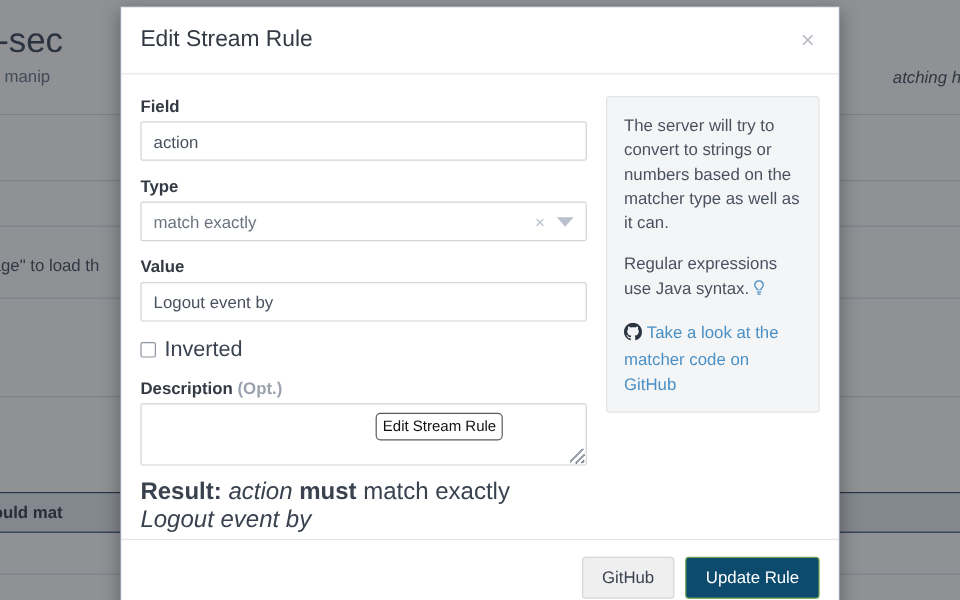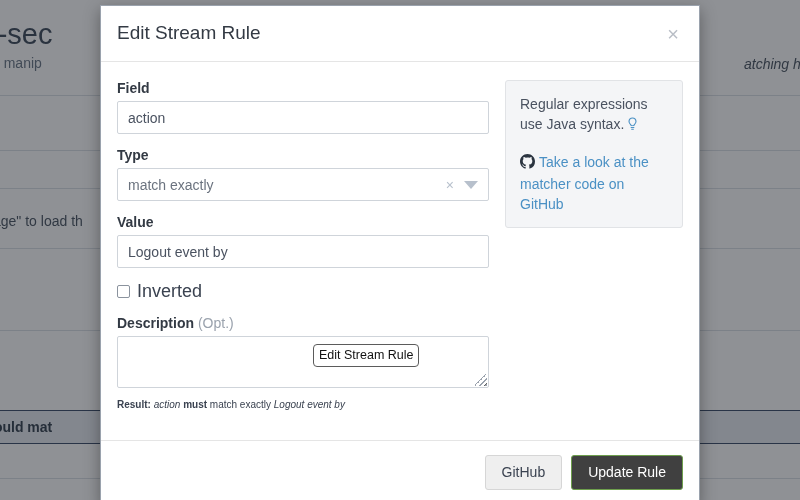--- a/index.html
+++ b/index.html
@@ -141,21 +141,21 @@
   }
 
   label.fieldlabel {
     display: block;
     font-size: 14px;
     font-weight: bold;
     color: #333a44;
     margin: 0 0 5px 0;
   }
   label.fieldlabel .opt {
-    font-weight: normal;
+    font-weight: bold;
     color: #9aa2ad;
   }
 
   .text-input {
     display: block;
     width: 100%;
     height: 33px;
     box-sizing: border-box;
     border: 1px solid #cfd4da;
     border-radius: 2px;
@@ -261,21 +261,21 @@
     color: #111111;
     font-size: 12.5px;
     line-height: 1;
     padding: 4px 5px;
     white-space: nowrap;
     font-family: "Liberation Sans", sans-serif;
   }
 
   .result-line {
     margin-top: 11px;
-    font-size: 10px;
+    font-size: 20px;
     color: #3a4250;
   }
   .result-line .lbl { font-weight: bold; }
   .result-line .it { font-style: italic; }
   .result-line .bd { font-weight: bold; }
 
   
   .help-panel {
     background: #f4f5f7;
     border: 1px solid #e1e3e6;
@@ -321,21 +321,21 @@
     cursor: pointer;
     line-height: 1.2;
     border: 1px solid transparent;
   }
   .btn-default {
     background: #efefef;
     border-color: #d6d6d6;
     color: #3a4250;
   }
   .btn-primary {
-    background: #404040;
+    background: #0c4a6e;
     border-color: #6e9f4d;
     color: #ffffff;
   }
 </style>
 </head>
 <body>
 
 <div id="root">
 
   <div class="bg-page">
@@ -407,20 +407,21 @@
           <span class="it">action</span>
           <span class="bd">must</span>
           <span>match exactly</span>
           <span class="it">Logout event by</span>
         </div>
 
       </div>
 
       <div class="help-col">
         <div class="help-panel">
+          <p>The server will try to convert to strings or numbers based on the matcher type as well as it can.</p>
           <p><span>Regular expressions use Java syntax.</span><span class="bulb-icon">
               <svg width="13" height="15" viewBox="0 0 12 16" aria-hidden="true">
                 <path fill="#4a90c4" d="M6 0.5C3.5 0.5 1.7 2.3 1.7 4.6c0 1.5.8 2.5 1.5 3.3.5.6.8 1 .9 1.6h3.8c.1-.6.4-1
                   .9-1.6.7-.8 1.5-1.8 1.5-3.3C10.3 2.3 8.5.5 6 .5zm0 1.2c1.8 0 3.1 1.3 3.1 3 0 1.1-.5 1.8-1.2
                   2.6-.4.5-.8 1-1 1.6H5.1c-.2-.6-.6-1.1-1-1.6-.7-.8-1.2-1.5-1.2-2.6 0-1.7 1.3-3 3.1-3z"></path>
                 <rect x="4.1" y="10.6" width="3.8" height="1.1" fill="#4a90c4"></rect>
                 <rect x="4.5" y="12.4" width="3" height="1.1" rx="0.5" fill="#4a90c4"></rect>
               </svg>
             </span></p>
           <p>

